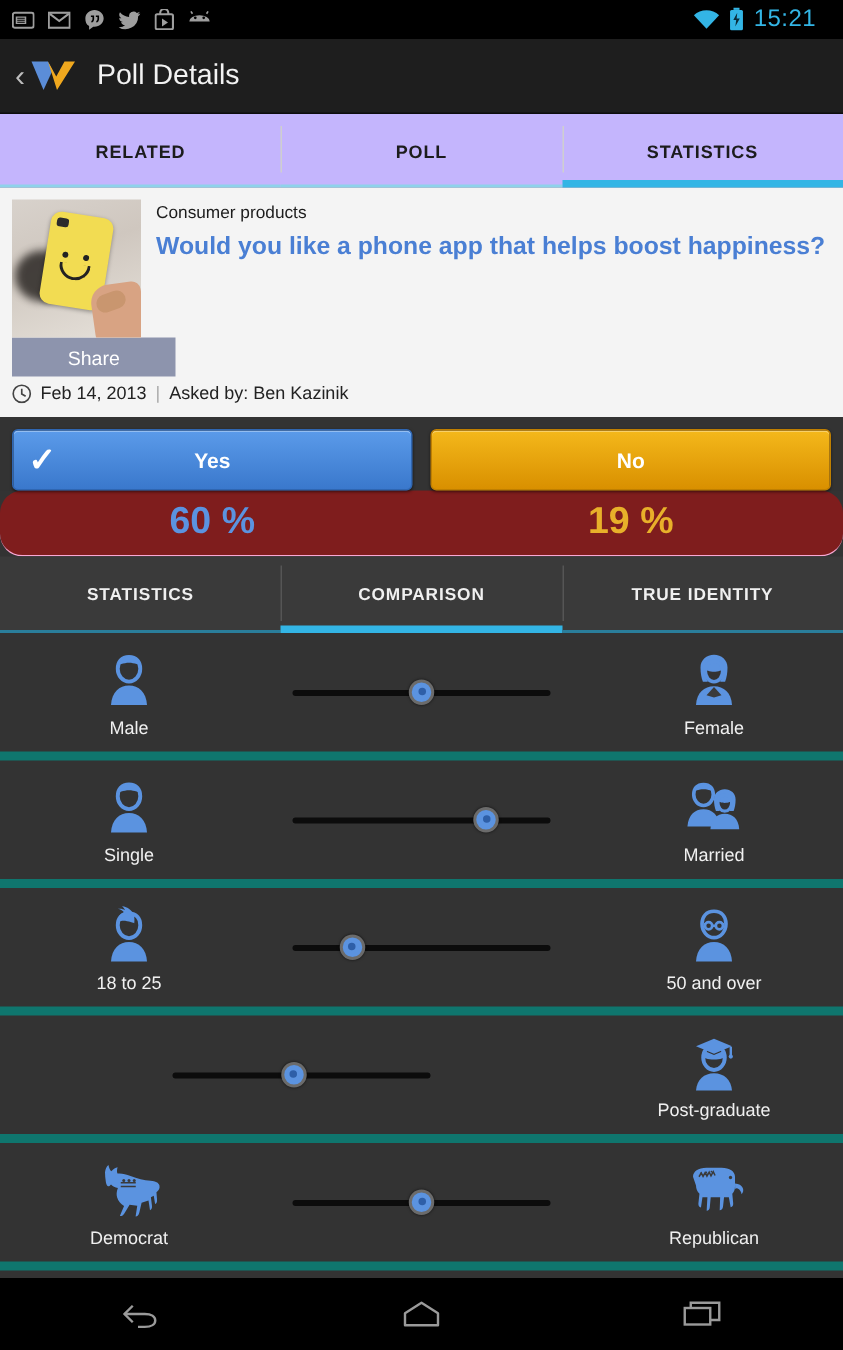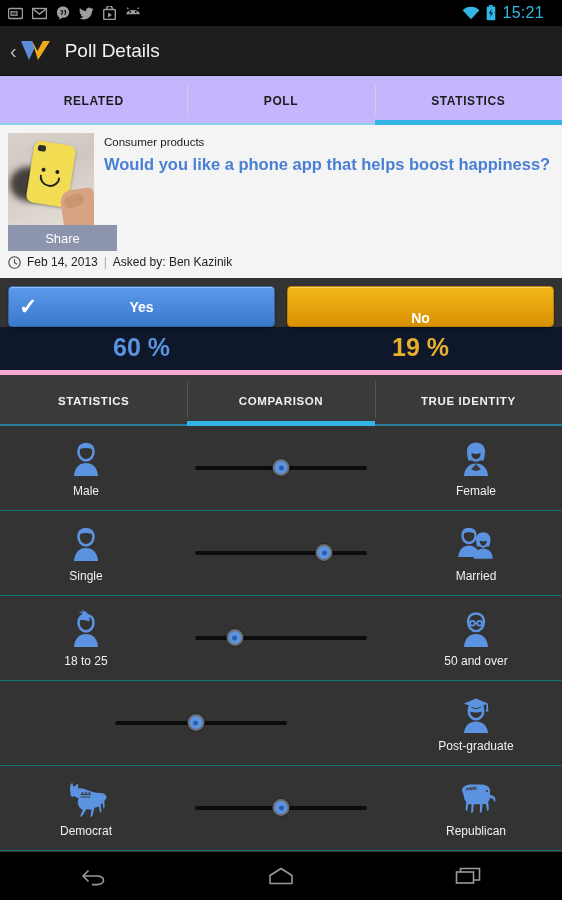--- a/index.html
+++ b/index.html
@@ -117,27 +117,27 @@
 
   
   .vote-row { display:flex; gap:12px; padding:8px 8px 0 8px; background:#333333; }
   .vote-btn {
     flex:1; height:41px; border-radius:4px; position:relative;
     display:flex; align-items:center; justify-content:center;
     font-size:14px; font-weight:bold; color:#fff;
     box-shadow:inset 0 1px 0 rgba(255,255,255,.35), 0 1px 2px rgba(0,0,0,.5);
   }
   .vote-btn.yes { background:linear-gradient(#5b9bea,#3a78cc); border:1px solid #2f66b2; }
-  .vote-btn.no  { background:linear-gradient(#f4b81b,#d99000); border:1px solid #c07f00;align-items:flex-end; }
+  .vote-btn.no  { background:linear-gradient(#f4b81b,#d99000); border:1px solid #c07f00; }
   .vote-btn .check {
     position:absolute; left:10px; top:50%; transform:translateY(-50%);
     font-size:22px; line-height:1; color:#fff; font-weight:bold;
   }
-  .pct-row { display:flex; gap:12px; padding:6px 8px 8px 8px; background:#0f172a;
-             border-bottom:5px solid #f9a8d4; }
+  .pct-row { display:flex; gap:12px; padding:6px 8px 8px 8px; background:#7f1d1d;
+             border-bottom:1px solid #f9a8d4;border-radius:15px; }
   .pct { flex:1; text-align:center; font-size:25px; font-weight:bold; }
   .pct.yes { color:#5b93e0; }
   .pct.no  { color:#e8b02a; }
 
   
   .sub-tabs { display:flex; height:51px; background:#3a3a3a; }
   .sub-tab {
     flex:1; display:flex; align-items:center; justify-content:center;
     font-size:11.5px; font-weight:bold; color:#f0f0f0;
     letter-spacing:.6px; position:relative;
@@ -148,21 +148,21 @@
   }
   .sub-tab .uline {
     position:absolute; left:0; right:0; bottom:0; height:2px; background:#2a7e9b;
   }
   .sub-tab.active .uline { height:5px; background:#33b5e5; }
 
   
   .compare-list { background:#333333; }
   .compare-row {
     height:85px; display:flex; align-items:center;
-    border-bottom:1px solid #0f766e; padding:0 6px;
+    border-bottom:6px solid #0f766e; padding:0 6px;
   }
   .cside {
     width:160px; flex:none; display:flex; flex-direction:column;
     align-items:center; justify-content:center; gap:4px;
   }
   .cside .ico { height:42px; display:flex; align-items:flex-end; }
   .cside .clabel { font-size:12px; color:#f0f0f0; }
   .cmid { flex:1; display:flex; align-items:center; justify-content:center; }
   .slider { position:relative; width:172px; height:22px; }
   .slider .track {

